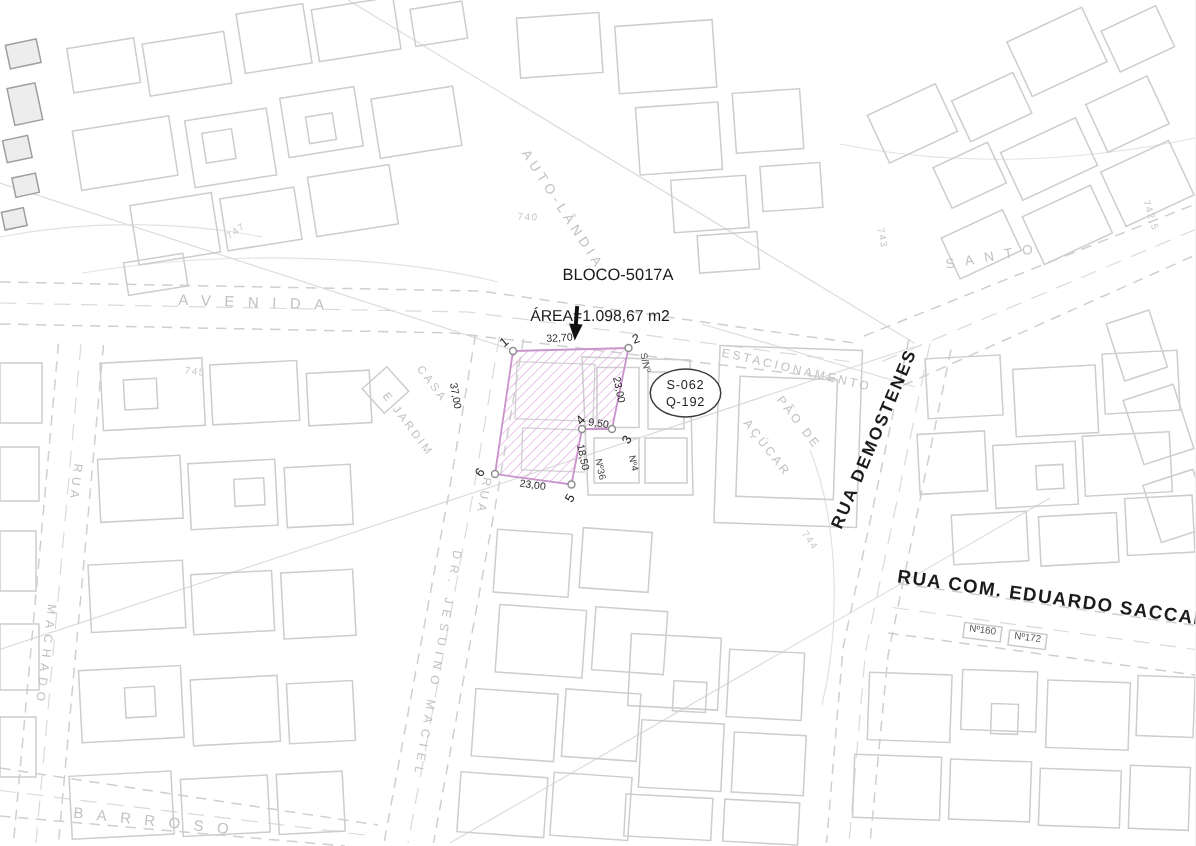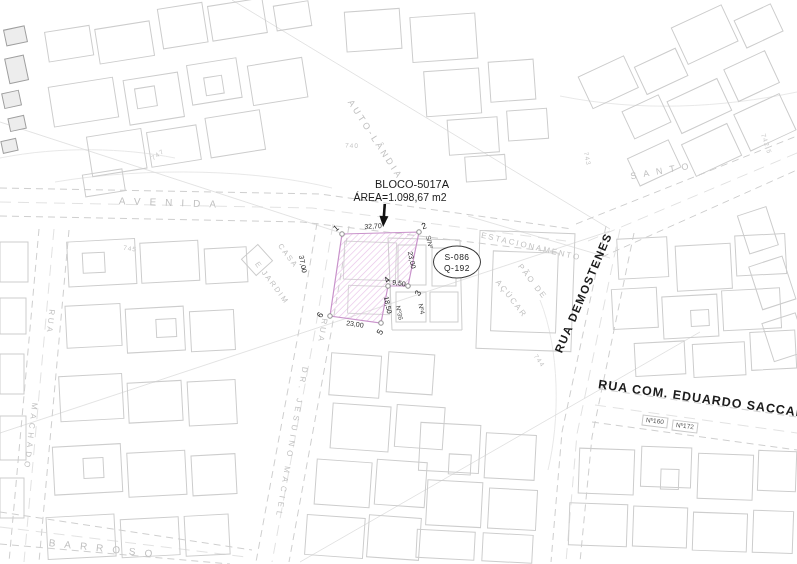--- a/index.html
+++ b/index.html
@@ -232,24 +232,24 @@
         <circle cx="330" cy="316" r="2.3"></circle>
     </g>
 
     <g transform="rotate(4 384 215)">
       <path d="M384,204 L384,218" stroke="#111111" stroke-width="2.6"></path>
       <polygon points="379.5,216 388.5,216 384,227" fill="#111111"></polygon>
     </g>
   </svg>
 
   <span class="lbl dark" style="left:412px;top:184px;font-size:11px">BLOCO-5017A</span>
-  <span class="lbl dark" style="left:400px;top:197px;font-size:10.5px">ÁREA=1.098,67 m2</span>
+  <span class="lbl dark" style="left:400px;top:211px;font-size:10.5px">ÁREA=1.098,67 m2</span>
 
   <div class="badge" style="left:457px;top:262px">
-    <span>S-086</span>
+    <span>S-062</span>
     <span>Q-192</span>
   </div>
 
   <span class="lbl dim" style="left:373px;top:226px;--r:-3deg">32,70</span>
   <span class="lbl dim" style="left:412px;top:260px;--r:78deg">23,00</span>
   <span class="lbl dim" style="left:399px;top:283px;--r:8deg">9,50</span>
   <span class="lbl dim" style="left:388px;top:305px;--r:78deg">18,50</span>
   <span class="lbl dim" style="left:355px;top:324px;--r:8deg">23,00</span>
   <span class="lbl dim" style="left:303px;top:264px;--r:80deg">37,00</span>
 

